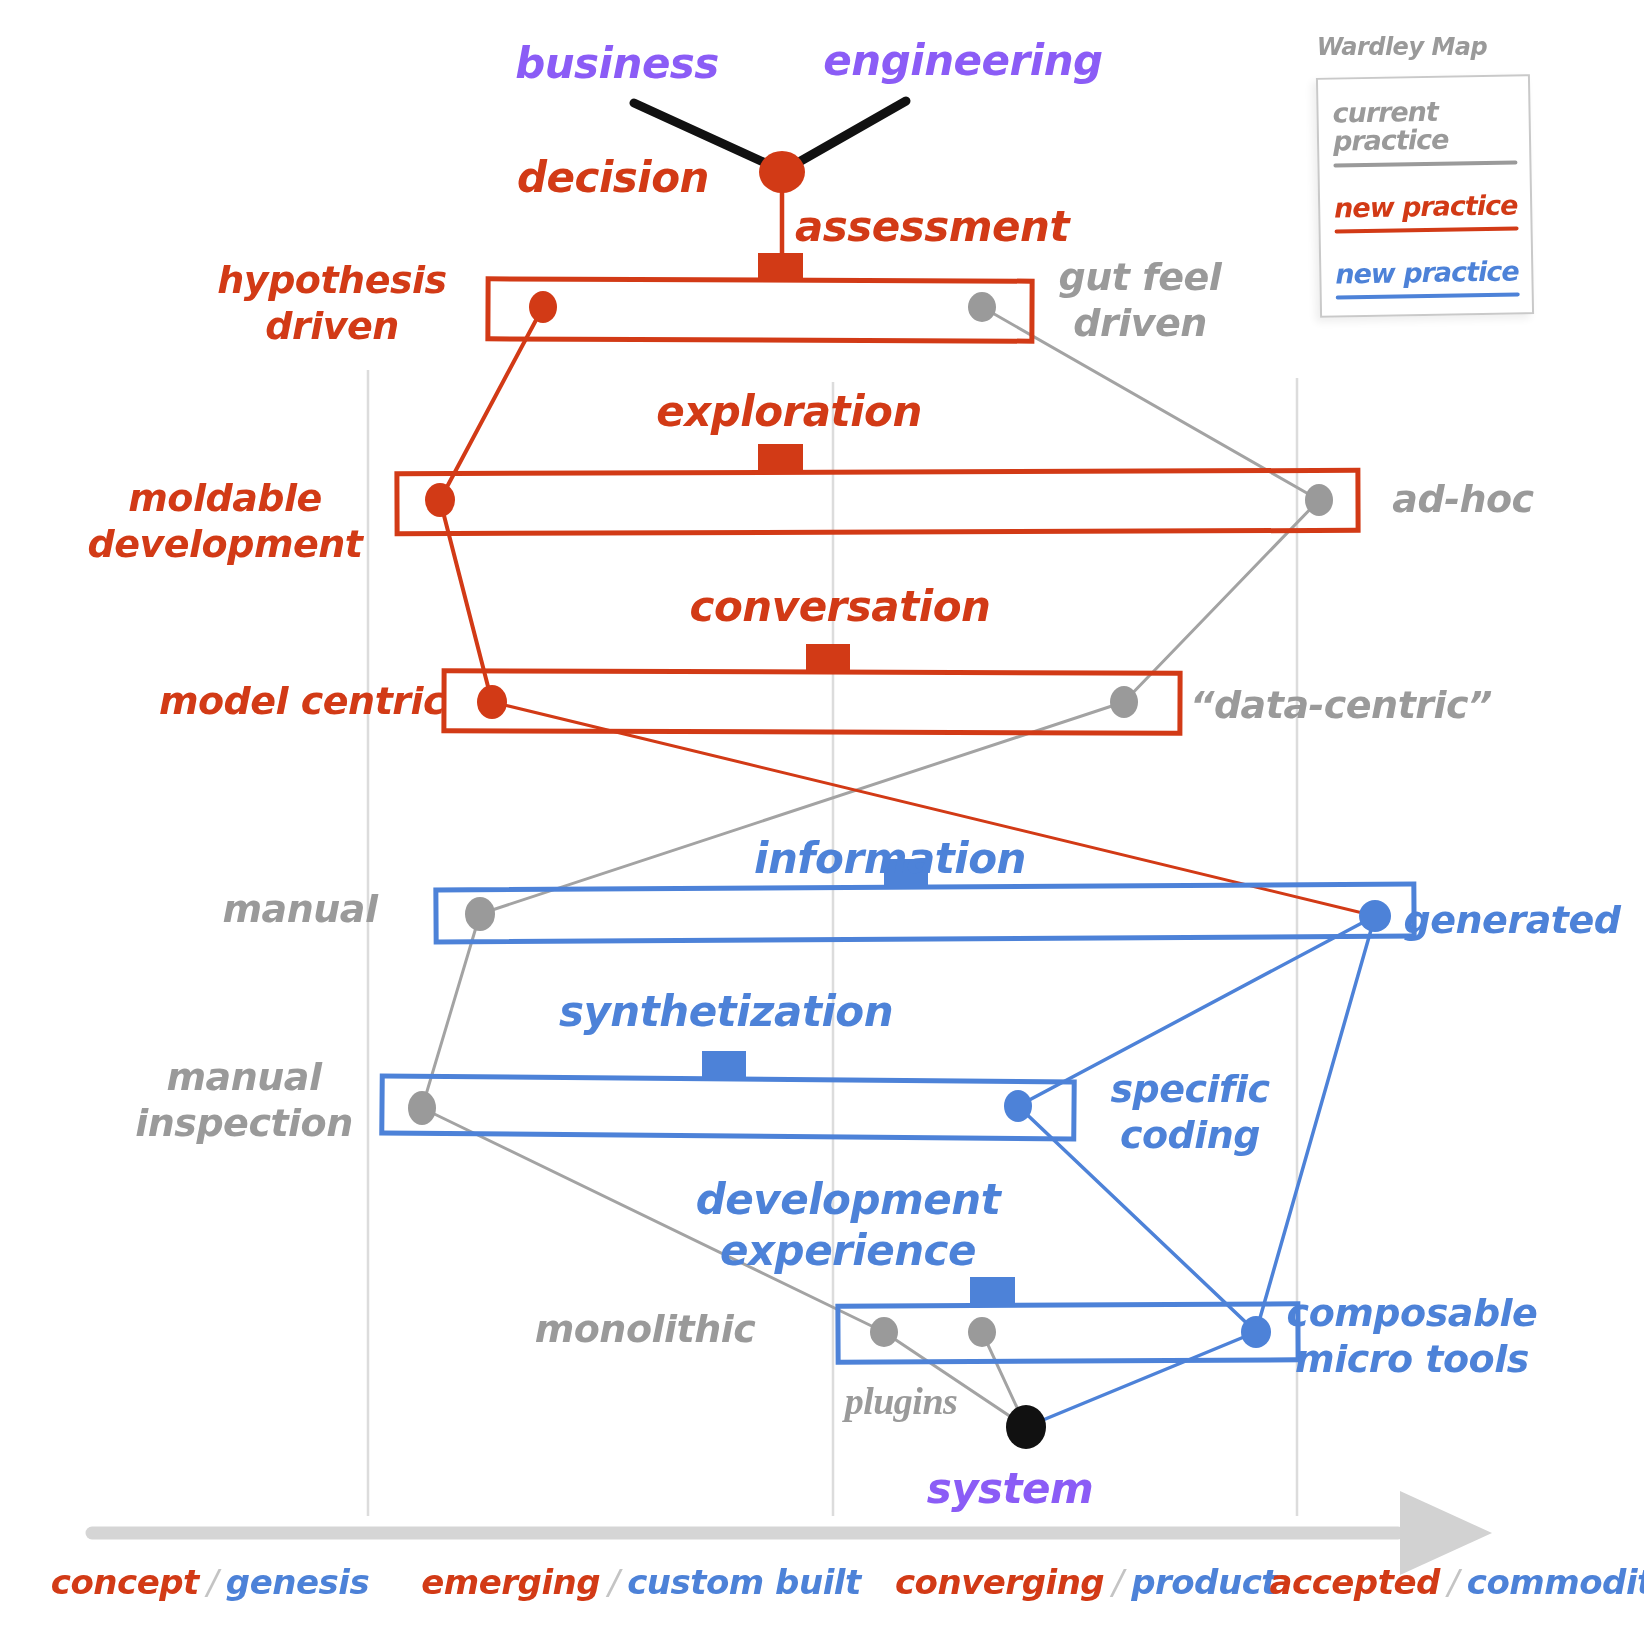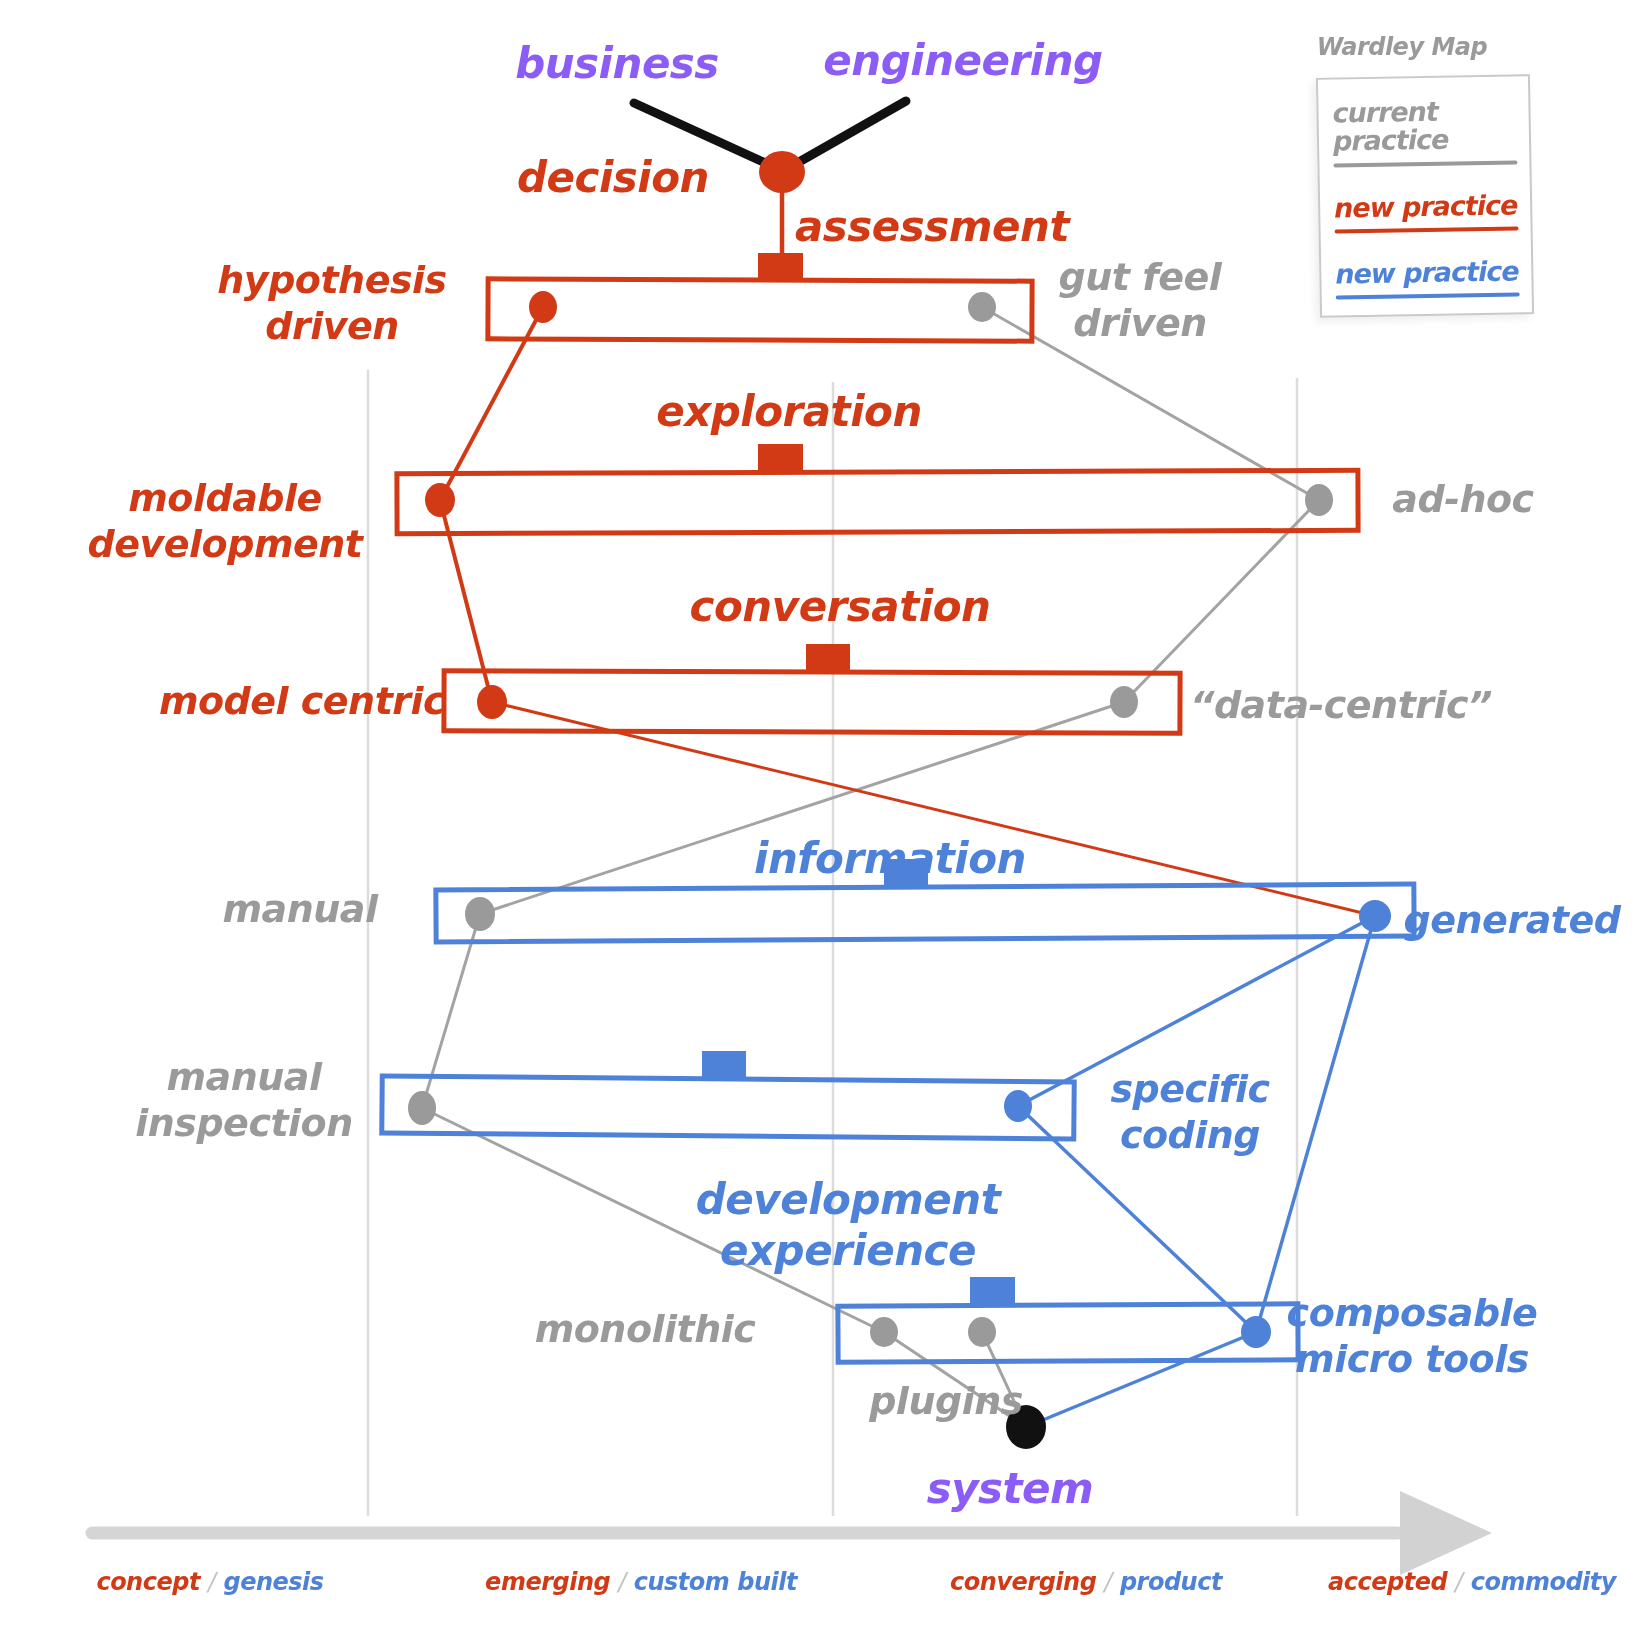--- a/index.html
+++ b/index.html
@@ -35,21 +35,21 @@
   .rule-gray{background:#9a9a9a;}
   .rule-red{background:#d23a16;}
   .rule-blue{background:#4d82d8;}
   .legend-title{
     position:absolute;left:1402px;top:47px;transform:translate(-50%,-50%);
     font-style:italic;font-weight:bold;font-size:24px;color:#9a9a9a;letter-spacing:-0.5px;
   }
   
   .stage{
     position:absolute;transform:translate(-50%,-50%);top:1582px;
-    font-style:italic;font-weight:bold;font-size:24px;letter-spacing:-0.5px;white-space:nowrap;
+    font-style:italic;font-weight:bold;font-size:34px;letter-spacing:-0.5px;white-space:nowrap;
   }
   .stage .sep{color:#c4c4c4;font-weight:normal;padding:0 8px;}
 </style>
 </head>
 <body>
 
 <div class="canvas">
 
   <svg width="1644" height="1644" viewBox="0 0 1644 1644">
 
@@ -146,29 +146,30 @@
   <div class="lbl sz-lg gray" style="left:1463px;top:499px;">ad-hoc</div>
 
   <div class="lbl sz-xl red" style="left:840px;top:607px;">conversation</div>
   <div class="lbl sz-lg red" style="left:302px;top:701px;">model centric</div>
   <div class="lbl sz-lg gray" style="left:1341px;top:705px;">“data-centric”</div>
 
   <div class="lbl sz-xl blue" style="left:890px;top:834px;margin-top:25px;">information</div>
   <div class="lbl sz-lg gray" style="left:300px;top:909px;">manual</div>
   <div class="lbl sz-lg blue" style="left:1512px;top:920px;">generated</div>
 
+  <div class="lbl sz-xl blue" style="left:726px;top:1012px;">synthetization</div>
   <div class="lbl sz-lg gray" style="left:244px;top:1100px;">manual
 inspection</div>
   <div class="lbl sz-lg blue" style="left:1190px;top:1112px;">specific
 coding</div>
 
   <div class="lbl sz-xl blue" style="left:848px;top:1225px;">development
 experience</div>
   <div class="lbl sz-lg gray" style="left:645px;top:1329px;">monolithic</div>
-  <div class="lbl sz-lg gray" style="left:946px;top:1401px;">plugins</div>
+  <div class="lbl sz-lg gray" style="left:901px;top:1401px;font-family:Liberation Serif, serif;">plugins</div>
   <div class="lbl sz-lg blue" style="left:1412px;top:1336px;">composable
 micro tools</div>
 
   <div class="lbl sz-xl black" style="left:1010px;top:1489px;">system</div>
 
   <div class="legend-title">Wardley Map</div>
   <div class="legend-box">
     <div class="legend-item">
       <span class="txt gray">current practice</span>
       <div class="rule rule-gray"></div>

